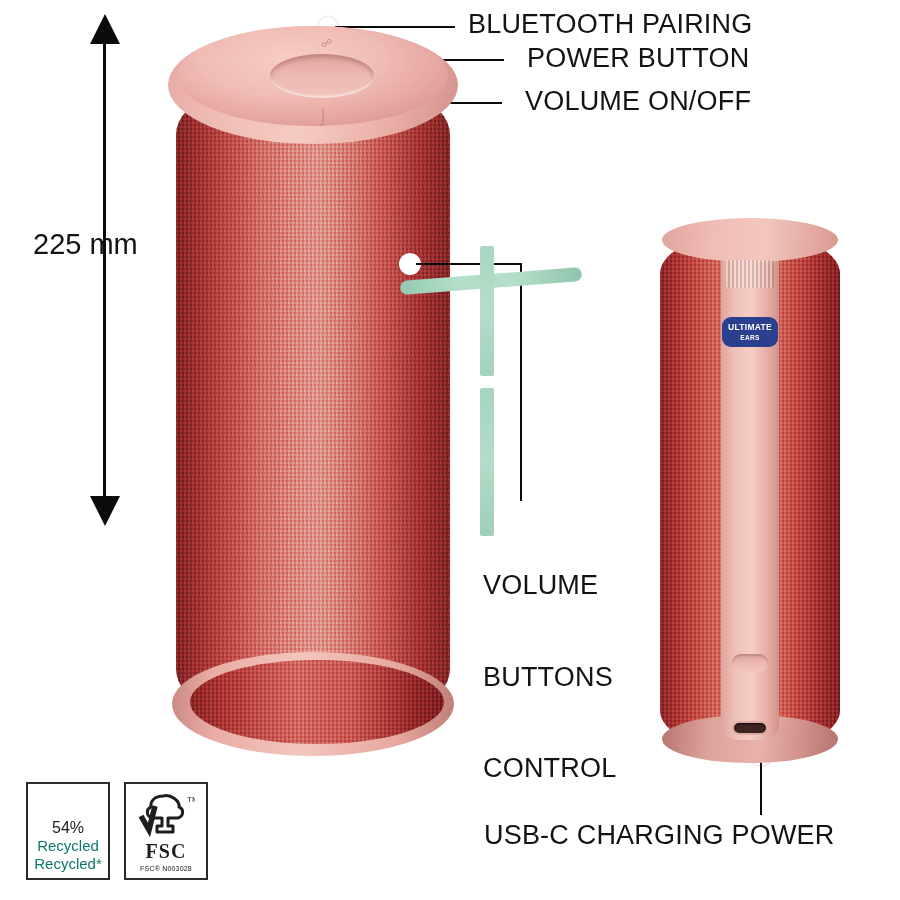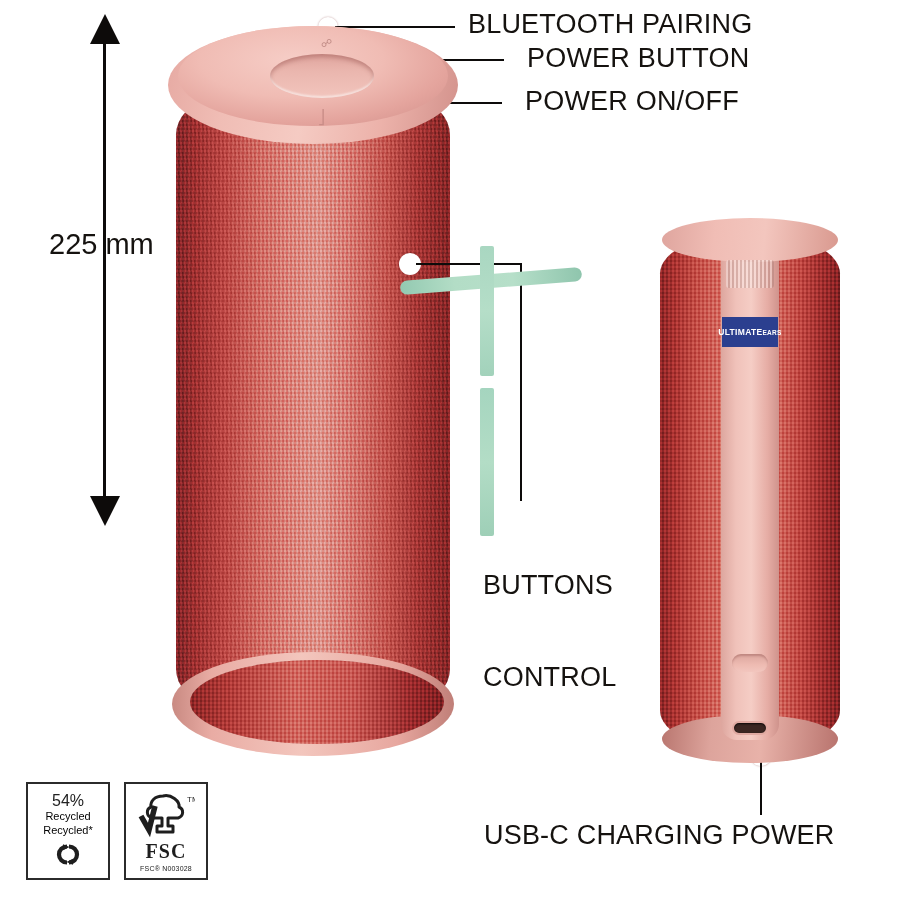--- a/index.html
+++ b/index.html
@@ -35,21 +35,21 @@
     box-shadow: 0 0 2px rgba(120,40,40,0.45);
   }
 
   
   #dim-arrow { position: absolute; left: 90px; top: 14px; width: 32px; height: 512px; }
   #dim-shaft { position: absolute; left: 13px; top: 26px; width: 3px; height: 460px; background: #0d0b0a; }
   .arrow-head { position: absolute; left: 0; width: 0; height: 0; border-left: 15px solid transparent; border-right: 15px solid transparent; }
   #arrow-up { top: 0; border-bottom: 30px solid #0d0b0a; }
   #arrow-down { bottom: 0; border-top: 30px solid #0d0b0a; }
   #dim-text {
-    position: absolute; left: 49px; top: 228px;
+    position: absolute; left: 33px; top: 228px;
     font-size: 29px; color: #15120f; white-space: nowrap;
   }
 
   
   #speaker-front { position: absolute; left: 168px; top: 16px; width: 290px; height: 740px; }
 
   
   #front-body {
     position: absolute; left: 8px; top: 56px; width: 274px; height: 660px;
     border-radius: 50% / 9.5%;
@@ -193,22 +193,23 @@
     position: absolute; left: 66px; top: 42px; width: 48px; height: 28px;
     z-index: 5; border-radius: 3px;
     background: linear-gradient(90deg,#8cc4ac 0%, #b2dcc6 30%, #b7dfca 60%, #8fc6ae 100%);
     background-image: repeating-linear-gradient(90deg, rgba(255,255,255,0.33) 0 2px, rgba(0,0,0,0.10) 2px 4px);
   }
   
   #ue-badge {
     position: absolute; left: 62px; top: 99px; width: 56px; height: 30px;
     z-index: 6;
     background: #2b3f8f;
-    display: flex; flex-direction: row; align-items: center; justify-content: center;
+    display: flex; flex-direction: column; align-items: center; justify-content: center;
     line-height: 1;
+    border-radius: 9px;
   }
   #ue-badge-line1 { color: #fff; font-size: 8.5px; font-weight: 700; letter-spacing: 0.3px; }
   #ue-badge-line2 { color: #fff; font-size: 6.5px; font-weight: 700; letter-spacing: 0.3px; margin-top: 3px; }
   
   #rear-pad {
     position: absolute; left: 72px; top: 436px; width: 36px; height: 18px;
     z-index: 5; border-radius: 9px;
     background: linear-gradient(180deg,#dba59d 0%, #eebbb2 60%, #f2c6be 100%);
     box-shadow: inset 0 2px 2px rgba(150,90,85,0.4);
   }
@@ -222,22 +223,22 @@
   }
 
   
   #cert-group { position: absolute; left: 26px; top: 782px; display: flex; gap: 14px; }
   .cert-box {
     border: 2px solid #2b2b2b;
     background: #ffffff;
     display: flex; flex-direction: column; align-items: center;
   }
   #cert-recycled { width: 84px; height: 98px; padding: 8px 4px 5px; justify-content: flex-start; }
-  .cert-pct { font-size: 16px; font-weight: 400; color: #222; line-height: 1.15; }
-  .cert-line { font-size: 11px; color: #000000; line-height: 1.2; }
+  .cert-pct { font-size: 16px; font-weight: 400; color: #222; line-height: 1.15; margin-top: 27px; }
+  .cert-line { font-size: 15px; color: #0f766e; line-height: 1.2; }
   #recycle-glyph { margin-top: 4px; }
   #cert-fsc { width: 84px; height: 98px; padding: 6px 4px 4px; justify-content: space-between; }
   #fsc-tree { margin-top: 2px; }
   .fsc-word { font-size: 20px; font-weight: 700; color: #1e1e1e; letter-spacing: 1px; line-height: 1; font-family: "Liberation Serif", serif; }
   .fsc-code { font-size: 7px; color: #222; letter-spacing: 0.2px; margin-top: 2px; margin-bottom: 2px; }
 </style>
 </head>
 <body>
 
 <div id="stage">
@@ -289,26 +290,27 @@
   <div class="dot" style="left:318px; top:17px; width:20px; height:20px;"></div>
   <div class="lead-line lead-h" style="left:335px; top:26px; width:120px;"></div>
   <div class="callout-label" style="left:468px; top:9px;">BLUETOOTH PAIRING</div>
 
   <div class="dot" style="left:343px; top:48px; width:23px; height:23px;"></div>
   <div class="lead-line lead-h" style="left:362px; top:59px; width:142px;"></div>
   <div class="callout-label" style="left:527px; top:43px;">POWER BUTTON</div>
 
   <div class="dot" style="left:327px; top:91px; width:23px; height:23px;"></div>
   <div class="lead-line lead-h" style="left:346px; top:102px; width:156px;"></div>
-  <div class="callout-label" style="left:525px; top:86px;">POWER ON/OFF</div>
+  <div class="callout-label" style="left:525px; top:86px;">VOLUME ON/OFF</div>
 
   <div class="dot" style="left:399px; top:253px; width:22px; height:22px;"></div>
   <div class="lead-line lead-h" style="left:416px; top:263px; width:106px;"></div>
   <div class="lead-line lead-v" style="left:520px; top:263px; height:238px;"></div>
   <div class="callout-label" style="left:483px; top:509px; line-height:1.13;">
+    <div>VOLUME</div>
     <div>BUTTONS</div>
     <div>CONTROL</div>
   </div>
 
   <div class="dot" style="left:750px; top:744px; width:22px; height:22px;"></div>
   <div class="lead-line lead-v" style="left:760px; top:757px; height:58px;"></div>
   <div class="callout-label" style="left:484px; top:820px;">USB-C CHARGING POWER</div>
 
   <div id="cert-group">
 

